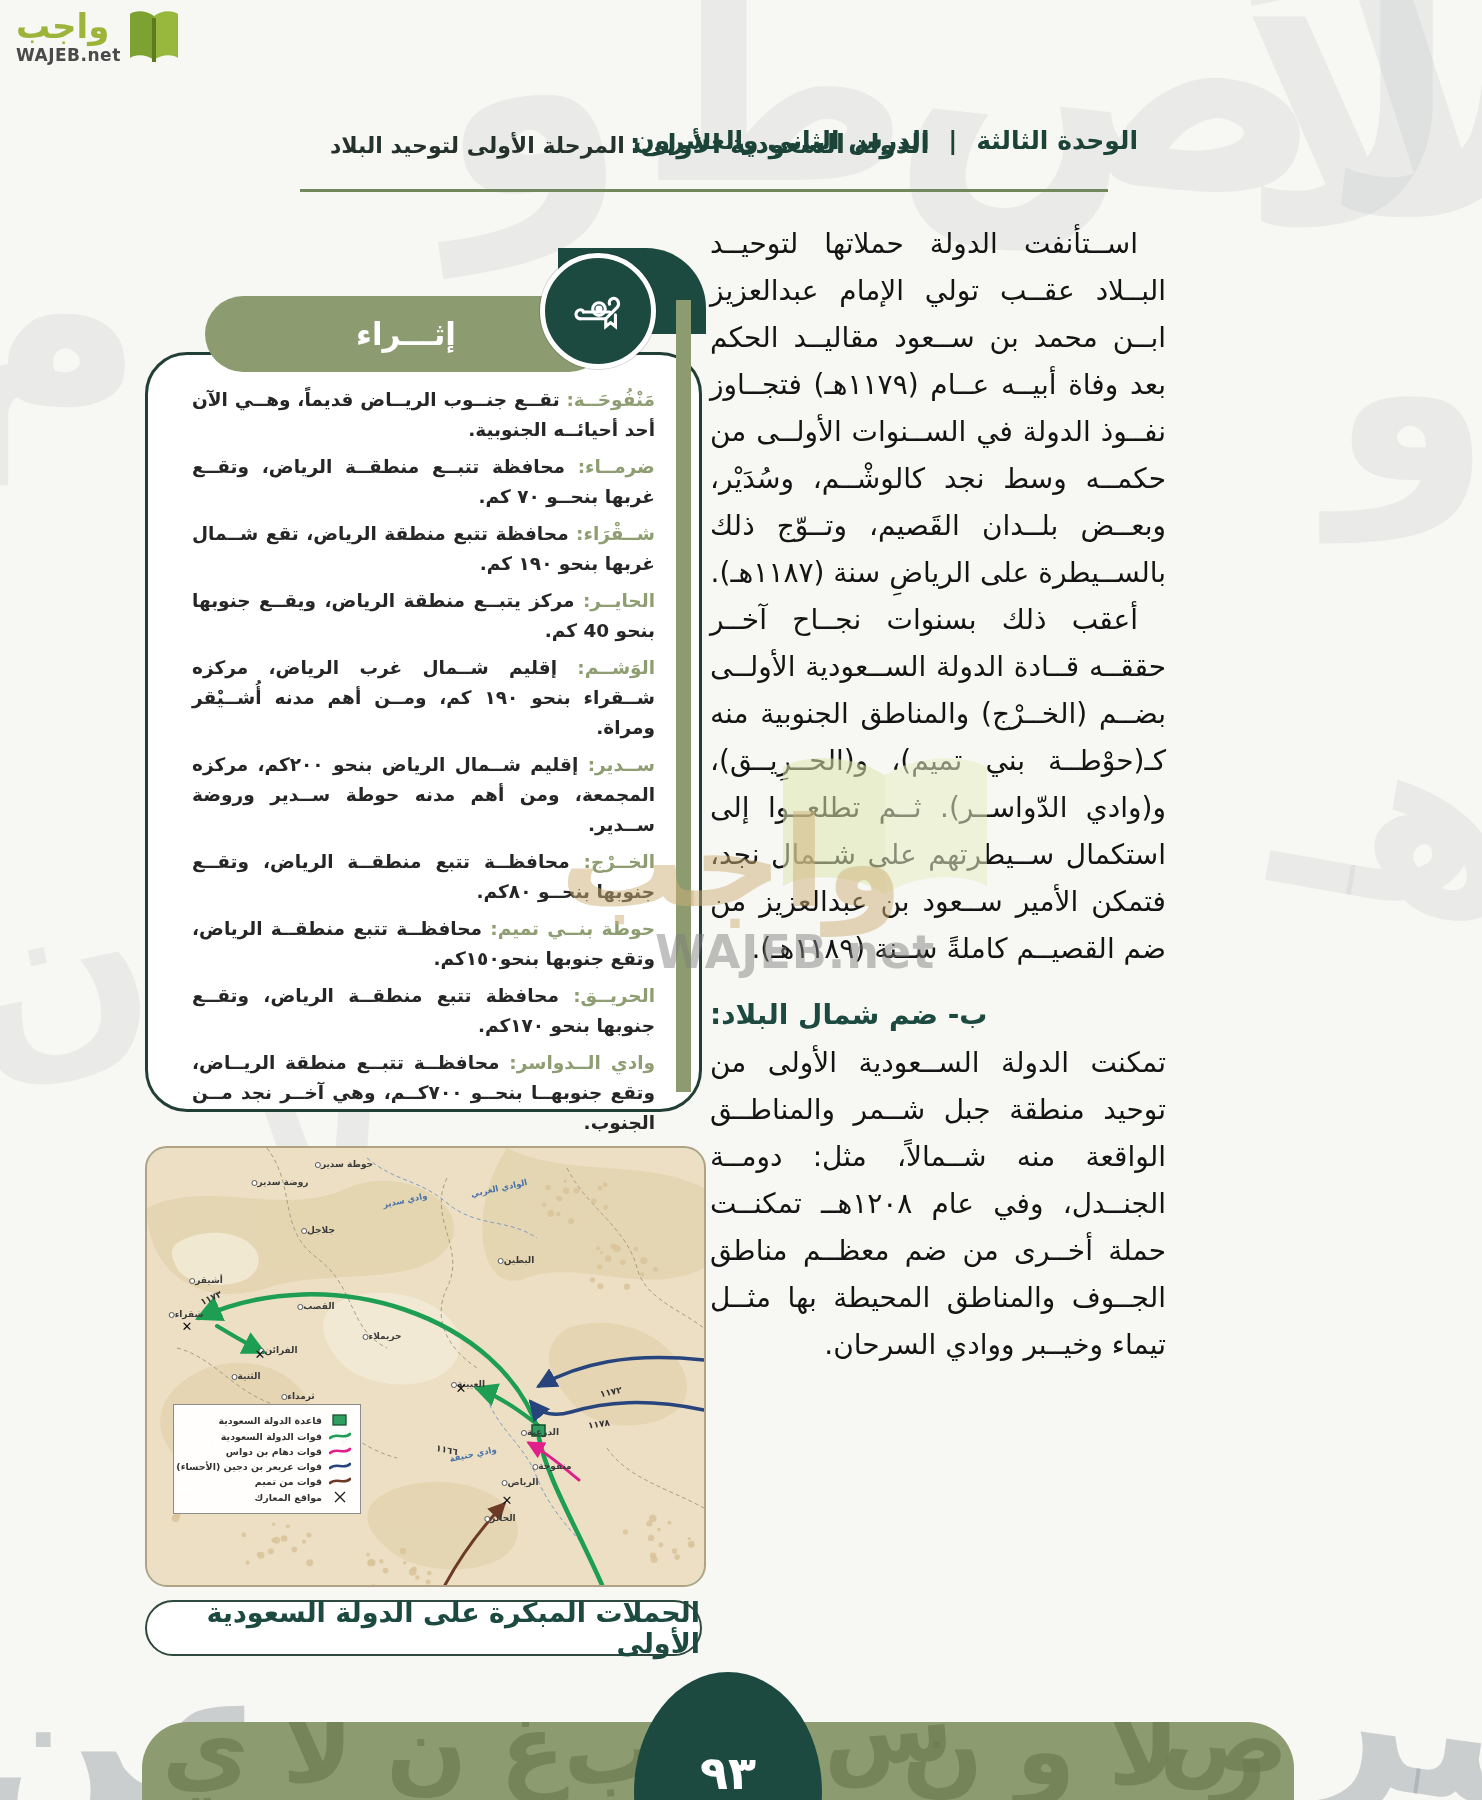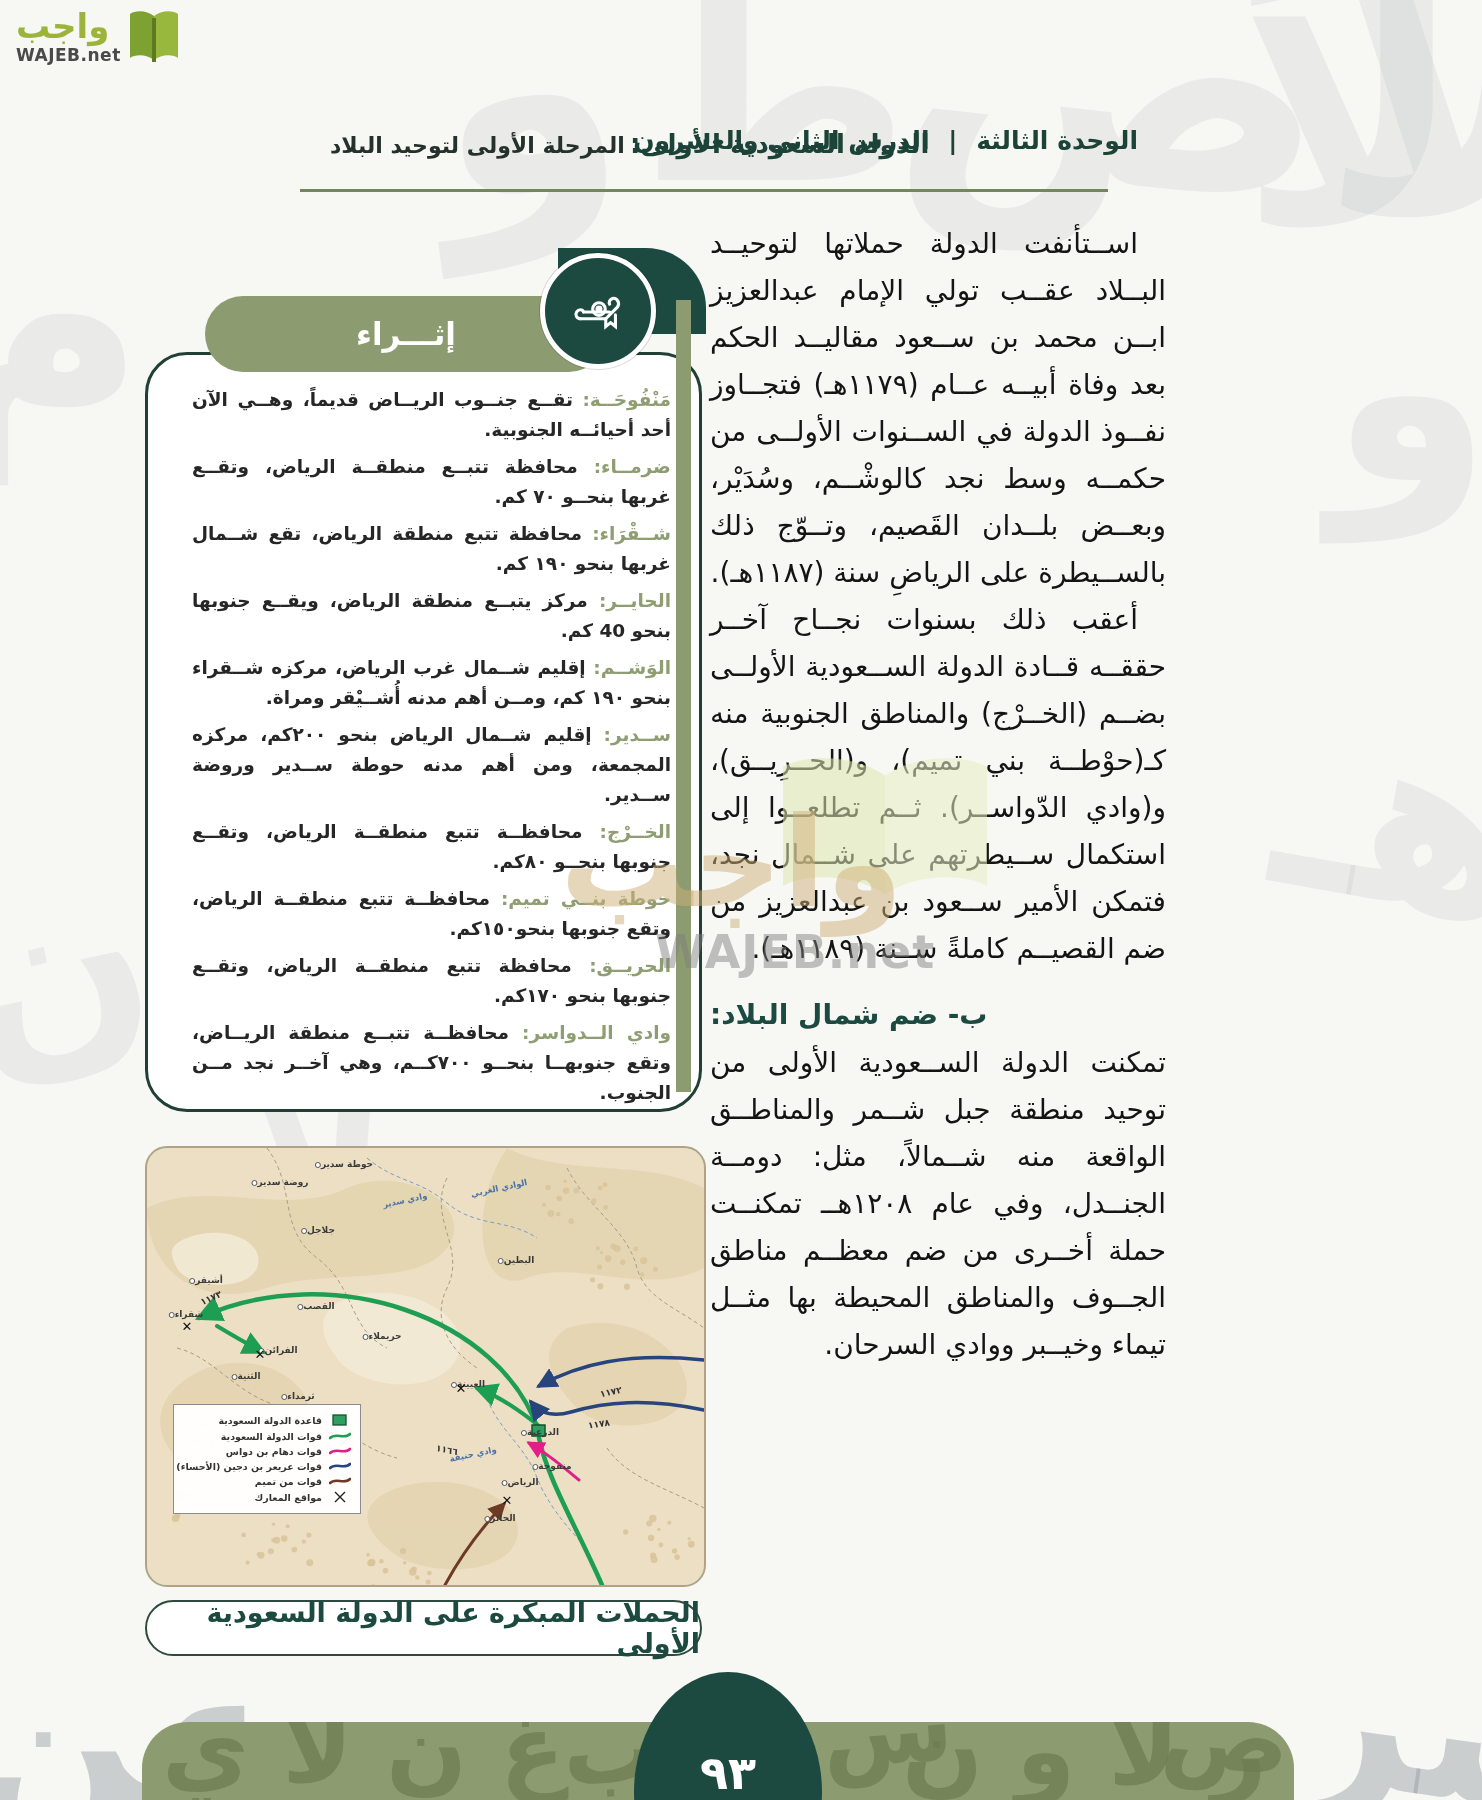--- a/index.html
+++ b/index.html
@@ -26,21 +26,21 @@
   .hdr-left .s{font-size:22px;font-weight:bold;color:#24312c;}
   .hdr-rule{position:absolute;left:300px;top:189px;width:808px;height:3px;background:#70885c;}
   
   .enrich-corner{position:absolute;left:558px;top:248px;width:148px;height:86px;background:#1d4a40;border-radius:0 60px 0 0;z-index:4;}
   .enrich-pole{position:absolute;left:676px;top:300px;width:15px;height:792px;background:#8d9c70;z-index:5;}
   .enrich-bar{position:absolute;left:205px;top:296px;width:402px;height:76px;background:#8d9c70;border-radius:38px;z-index:5;display:flex;align-items:center;justify-content:center;}
   .enrich-bar span{color:#fff;font-size:31px;font-weight:bold;letter-spacing:2px;}
   .enrich-circle{position:absolute;left:540px;top:253px;width:106px;height:106px;border-radius:50%;background:#1d4a40;border:5px solid #ffffff;z-index:6;display:flex;align-items:center;justify-content:center;box-shadow:0 0 0 1px rgba(0,0,0,.15);}
   
   .def-box{position:absolute;left:145px;top:352px;width:557px;height:760px;background:#fff;border:3px solid #223f36;border-radius:42px;box-sizing:border-box;padding:30px 28px 18px 44px;z-index:3;}
-  .def-box p.def{margin:0 0 7px 0;font-size:18.5px;font-weight:bold;line-height:30px;color:#262626;text-align:justify;}
+  .def-box p.def{margin:0 16px 7px 0;font-size:18.5px;font-weight:bold;line-height:30px;color:#262626;text-align:justify;}
   .def-box .term{color:#8f9e72;}
   
   .main-col{position:absolute;left:710px;top:220px;width:456px;z-index:2;color:#141414;}
   .main-col p{margin:0;font-size:28px;line-height:47px;text-align:justify;text-align-last:right;}
   .main-col p.ind{text-indent:28px;}
   .main-col h3{margin:26px 0 8px 0;font-size:28px;font-weight:bold;color:#1d4a40;text-align:left;}
   
   .watermark{position:absolute;left:560px;top:740px;width:470px;height:260px;z-index:7;pointer-events:none;}
   .wm-book{position:absolute;left:210px;top:10px;opacity:.55;}
   .wm-ar{position:absolute;left:0px;top:60px;font-size:125px;font-weight:bold;color:rgba(205,175,120,0.5);line-height:1;}

